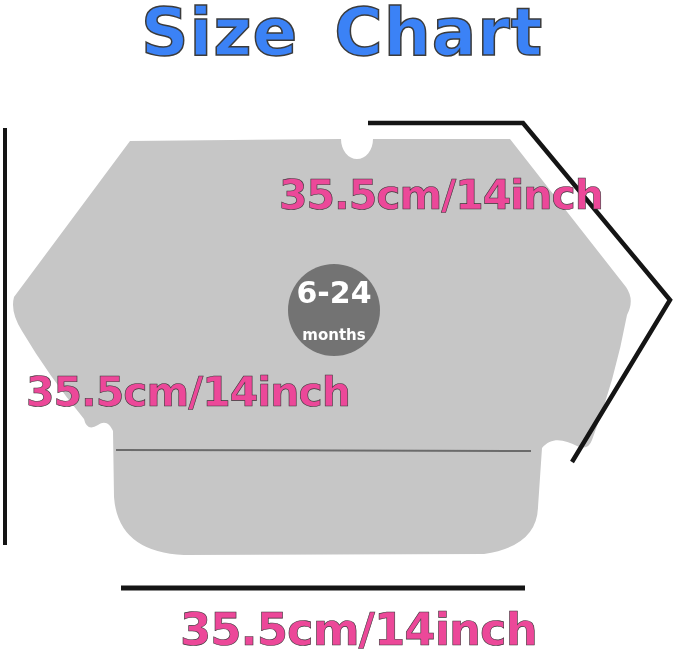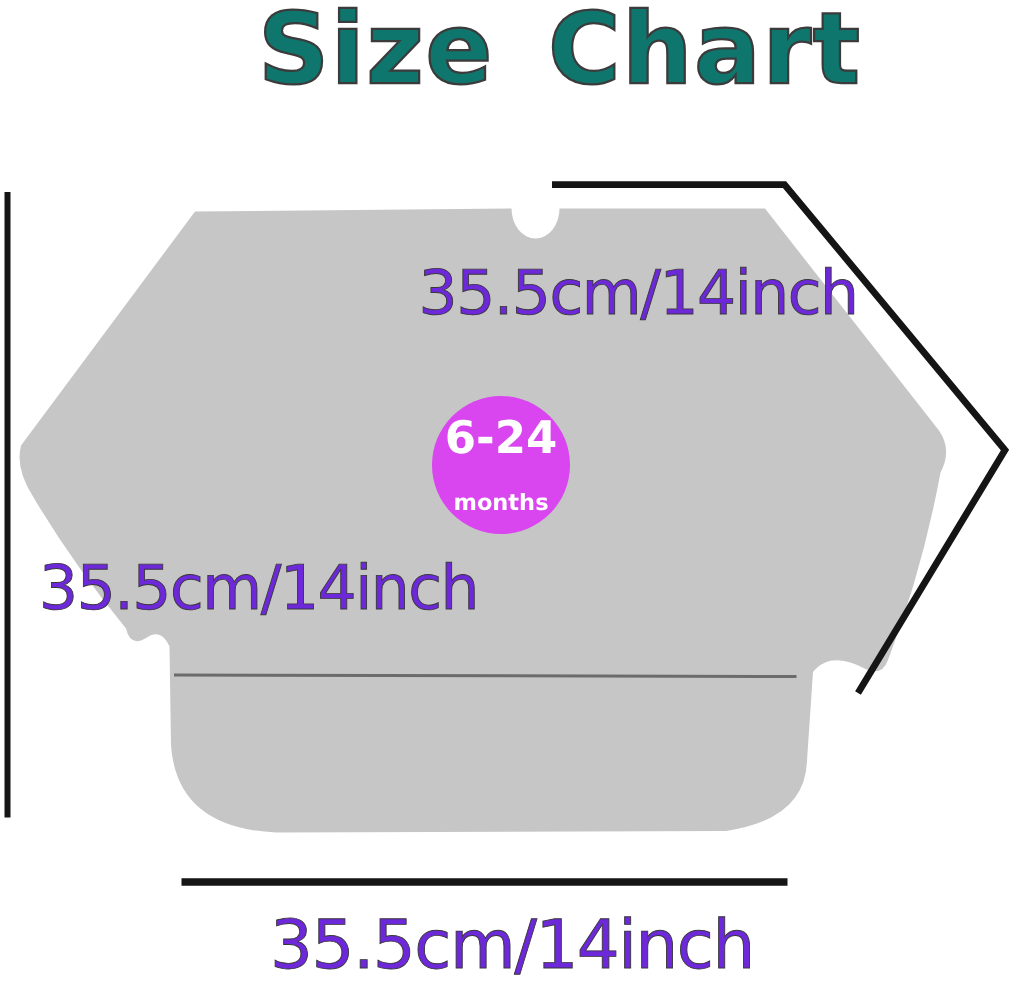--- a/index.html
+++ b/index.html
@@ -7,41 +7,40 @@
     position:relative;
     width:679px;height:654px;
     background:#ffffff;
     overflow:hidden;
     font-family:"DejaVu Sans","Liberation Sans",sans-serif;
   }
   .diagram-svg{position:absolute;left:0;top:0;}
   .page-title{
     position:absolute;left:141px;top:0px;
     font-size:66px;font-weight:700;line-height:1;
-    color:#0f766e;
+    color:#3b82f6;
     letter-spacing:1px;word-spacing:12px;
     -webkit-text-stroke:1.5px #3b3b3b;
     white-space:nowrap;
-    margin-left:31px;
   }
   .measure-label{
     position:absolute;
-    font-weight:400;line-height:1;
-    color:#6d28d9;
+    font-weight:700;line-height:1;
+    color:#ec4899;
     letter-spacing:-1px;
     -webkit-text-stroke:0.6px #383838;
     white-space:nowrap;
   }
   .label-sleeve{left:279px;top:175px;font-size:41px;}
   .label-height{left:26px;top:372px;font-size:41px;}
   .label-width{left:180px;top:607px;font-size:45px;}
   .age-badge{
     position:absolute;left:288px;top:264px;
     width:92px;height:92px;border-radius:50%;
-    background:#d946ef;
+    background:#737373;
     display:flex;flex-direction:column;align-items:center;justify-content:center;
     color:#ffffff;text-align:center;
   }
   .age-badge .age-range{font-size:30px;font-weight:700;line-height:1;letter-spacing:0px;}
   .age-badge .age-unit{font-size:15px;font-weight:700;line-height:1;margin-top:20px;}
 </style>
 </head>
 <body>
 
 <div class="canvas">

